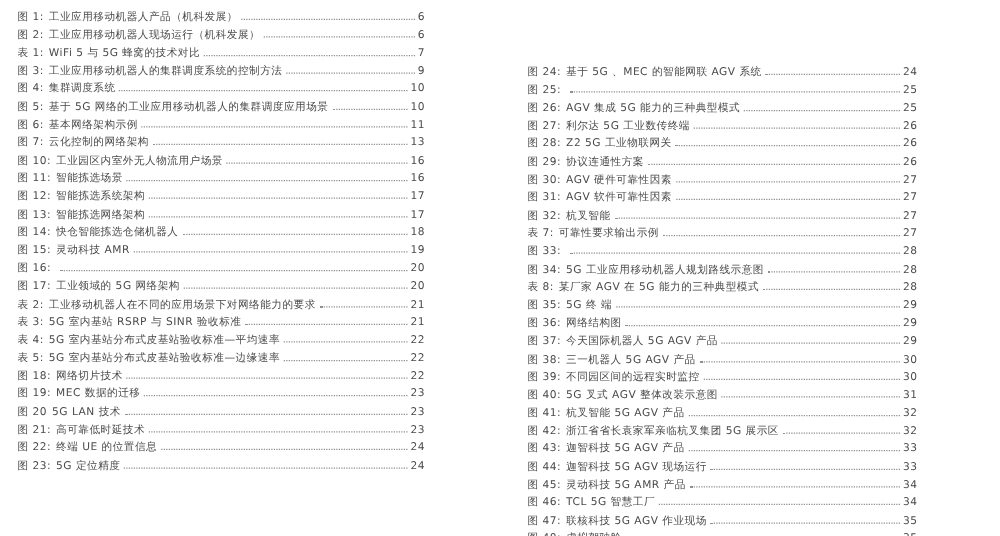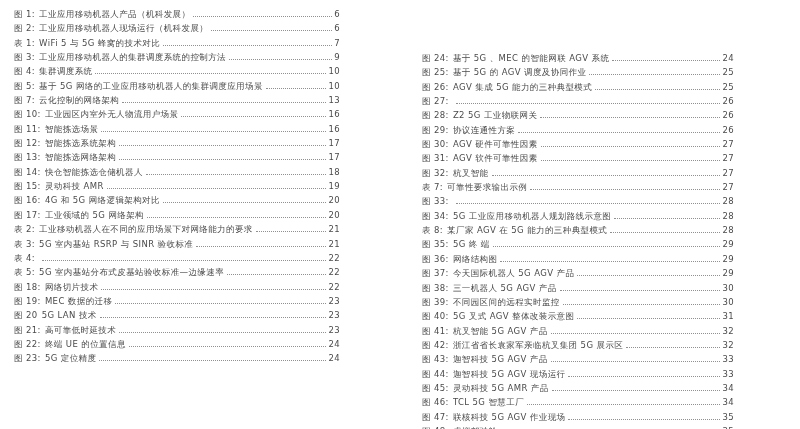--- a/index.html
+++ b/index.html
@@ -86,20 +86,26 @@
     <span class="pg">10</span>
   </div>
 
   <div class="row">
     <span class="lbl">图 5:</span>
     <span class="ttl">基于 5G 网络的工业应用移动机器人的集群调度应用场景</span>
     <span class="leader"></span>
     <span class="pg">10</span>
   </div>
 
+  <div class="row">
+    <span class="lbl">图 6:</span>
+    <span class="ttl">基本网络架构示例</span>
+    <span class="leader"></span>
+    <span class="pg">11</span>
+  </div>
 
   <div class="row">
     <span class="lbl">图 7:</span>
     <span class="ttl">云化控制的网络架构</span>
     <span class="leader"></span>
     <span class="pg">13</span>
   </div>
 
 
 
@@ -140,21 +146,20 @@
 
   <div class="row">
     <span class="lbl">图 15:</span>
     <span class="ttl">灵动科技 AMR</span>
     <span class="leader"></span>
     <span class="pg">19</span>
   </div>
 
   <div class="row">
     <span class="lbl">图 16:</span>
-    <span class="ttl">4G 和 5G 网络逻辑架构对比</span>
     <span class="leader"></span>
     <span class="pg">20</span>
   </div>
 
   <div class="row">
     <span class="lbl">图 17:</span>
     <span class="ttl">工业领域的 5G 网络架构</span>
     <span class="leader"></span>
     <span class="pg">20</span>
   </div>
@@ -168,20 +173,21 @@
 
   <div class="row">
     <span class="lbl">表 3:</span>
     <span class="ttl">5G 室内基站 RSRP 与 SINR 验收标准</span>
     <span class="leader"></span>
     <span class="pg">21</span>
   </div>
 
   <div class="row">
     <span class="lbl">表 4:</span>
+    <span class="ttl">5G 室内基站分布式皮基站验收标准—平均速率</span>
     <span class="leader"></span>
     <span class="pg">22</span>
   </div>
 
   <div class="row">
     <span class="lbl">表 5:</span>
     <span class="ttl">5G 室内基站分布式皮基站验收标准—边缘速率</span>
     <span class="leader"></span>
     <span class="pg">22</span>
   </div>
@@ -231,34 +237,34 @@
   <div class="col col-right" id="col-right">
   <div class="row">
     <span class="lbl">图 24:</span>
     <span class="ttl">基于 5G 、MEC 的智能网联 AGV 系统</span>
     <span class="leader"></span>
     <span class="pg">24</span>
   </div>
 
   <div class="row">
     <span class="lbl">图 25:</span>
-    <span class="ttl">基于 5G 的 AGV 调度及协同作业</span>
     <span class="leader"></span>
     <span class="pg">25</span>
   </div>
 
   <div class="row">
     <span class="lbl">图 26:</span>
     <span class="ttl">AGV 集成 5G 能力的三种典型模式</span>
     <span class="leader"></span>
     <span class="pg">25</span>
   </div>
 
   <div class="row">
     <span class="lbl">图 27:</span>
+    <span class="ttl">利尔达 5G 工业数传终端</span>
     <span class="leader"></span>
     <span class="pg">26</span>
   </div>
 
   <div class="row">
     <span class="lbl">图 28:</span>
     <span class="ttl">Z2 5G 工业物联网关</span>
     <span class="leader"></span>
     <span class="pg">26</span>
   </div>

